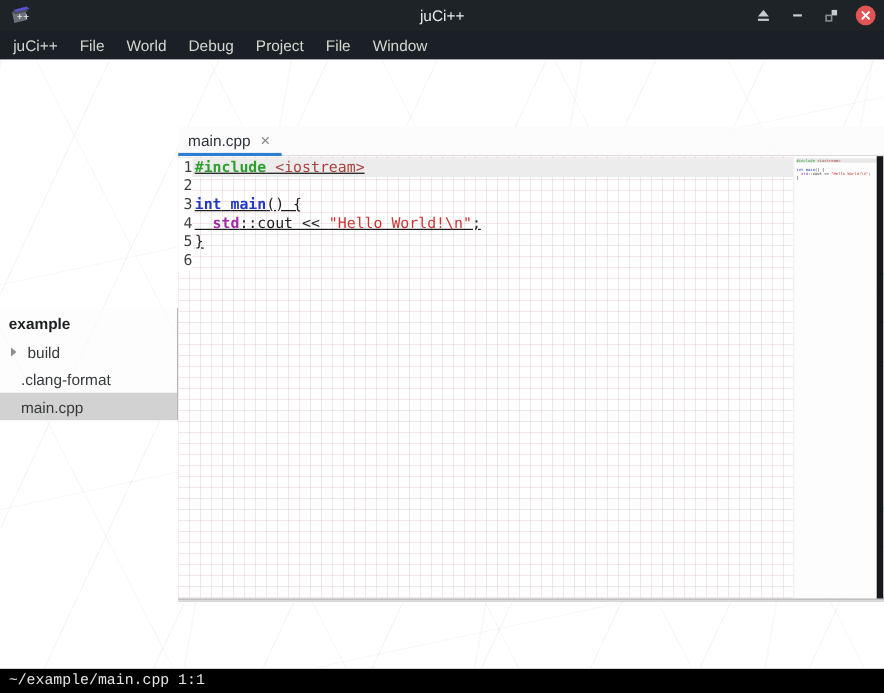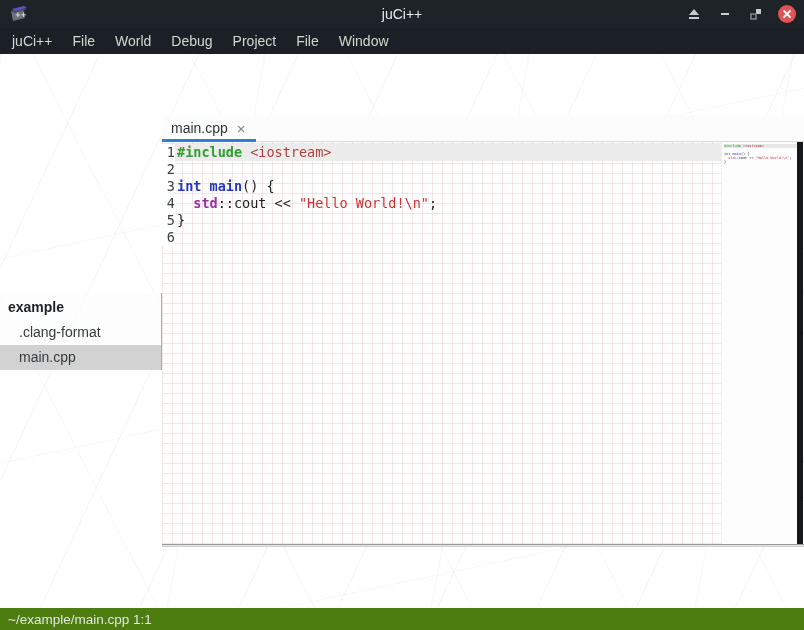--- a/index.html
+++ b/index.html
@@ -71,42 +71,42 @@
       repeating-linear-gradient(0deg, rgba(205,170,170,0.28) 0 1px, transparent 1px 10px),
       repeating-linear-gradient(90deg, rgba(205,170,170,0.28) 0 1px, transparent 1px 10px);
     font-family:"DejaVu Sans Mono","Liberation Mono",monospace;
     font-size:13.5px; line-height:17px; overflow:hidden;
   }
   .code-line { display:flex; height:17px; white-space:pre; }
   .gutter-cell {
     width:13px; flex:0 0 auto; background:#ffffff; color:#3a3f42;
     text-align:right; padding-right:0px; font-size:13.5px;
   }
-  .code-cell { flex:1 1 auto; padding-left:2px; }
+  .code-cell { flex:1 1 auto; padding-left:2px;text-decoration:underline; }
   .code-line.current .code-cell { background:#ececec; }
 
   
   .minimap {
     width:76px; flex:0 0 auto; background:#fdfdfd; border-left:1px solid #f0f0f0;
     font-family:"DejaVu Sans Mono","Liberation Mono",monospace;
     font-size:3.5px; line-height:4px; padding:2px 0 0 2px; overflow:hidden;
   }
   .mini-line { height:4px; white-space:pre; }
   .mini-line.current { background:#e8e8e8; }
 
   .vscrollbar { width:6px; flex:0 0 auto; background:#15181a; }
 
   
   .hseparator { height:3px; flex:0 0 auto; background:#e4e4e4; border-top:1px solid #9a9a9a; border-bottom:1px solid #cfcfcf; }
   .bottom-pane { flex:1 1 auto; background:transparent; }
 
   
   .statusbar {
-    height:22px; flex:0 0 auto; background:#4d7c0f; display:flex; align-items:center;
-    padding:0 8px; color:#e3e5e5; font-size:13.5px;
+    height:22px; flex:0 0 auto; background:#000000; display:flex; align-items:center;
+    padding:0 8px; color:#e3e5e5; font-size:13.5px;font-family:Liberation Mono, monospace;
   }
 </style>
 </head>
 <body>
 
 <div class="window">
 
   <div class="titlebar">
     <div class="app-icon">
       <svg width="22" height="20" viewBox="0 0 22 20">
@@ -153,20 +153,26 @@
       <div class="menu-item">File</div>
       <div class="menu-item">Window</div>
     </div>
 
   <div class="content">
 
     <div class="sidebar">
       <div class="tree-header">example</div>
       <div id="tree-items">
           <div class="tree-row">
+            <span class="tree-expander">
+              <span class="tri"></span>
+            </span>
+            <span class="tree-label">build</span>
+          </div>
+          <div class="tree-row">
             <span class="tree-label no-exp">.clang-format</span>
           </div>
           <div class="tree-row selected">
             <span class="tree-label no-exp">main.cpp</span>
           </div>
         </div>
     </div>
 
     <div class="main">
 

